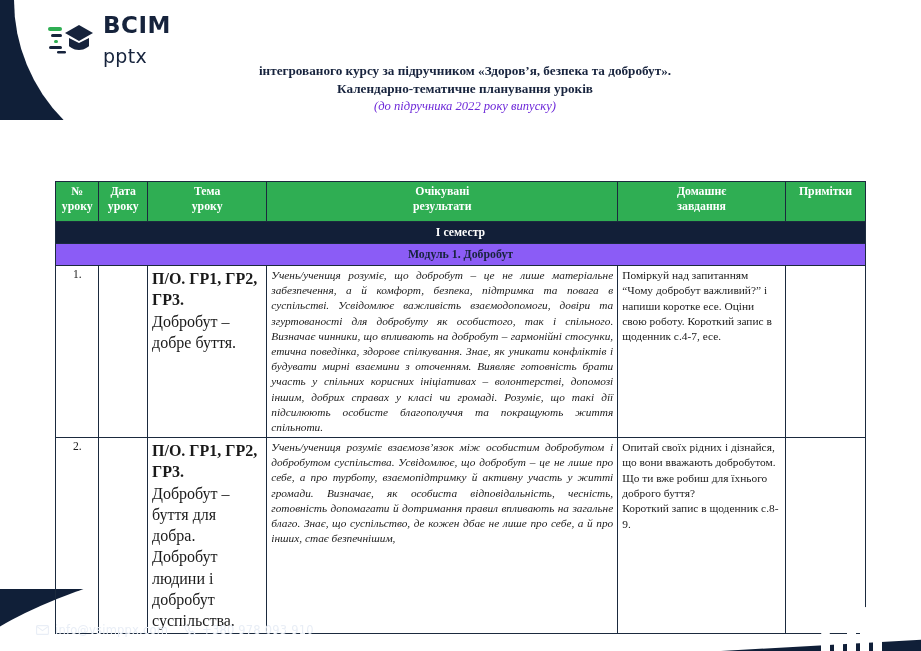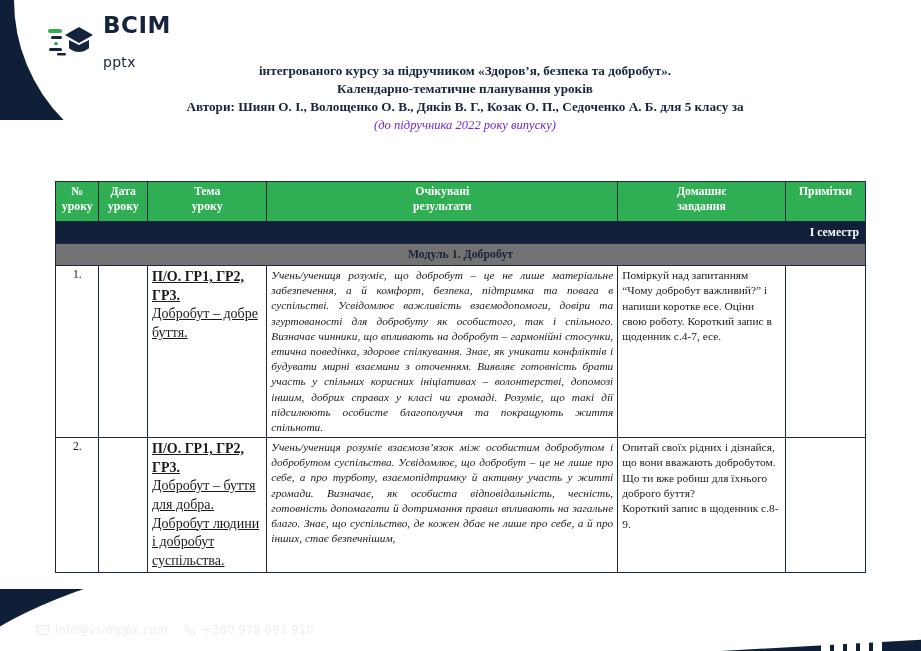--- a/index.html
+++ b/index.html
@@ -94,22 +94,22 @@
     z-index: 5;
   }
   .logo-text { line-height: 1; font-family: "DejaVu Sans", sans-serif; }
   .logo-text .l1 {
     display: block;
     font-size: 23px; font-weight: 700;
     color: #16233c; letter-spacing: .5px;
   }
   .logo-text .l2 {
     display: block;
-    font-size: 14px; font-weight: 400;
-    color: #16233c; margin-top: 18px; letter-spacing: .3px;
+    font-size: 19px; font-weight: 400;
+    color: #16233c; margin-top: 10px; letter-spacing: .3px;
   }
 
   
   .title-block {
     position: absolute;
     left: 115px; top: 62px;
     width: 700px;
     text-align: center;
     z-index: 3;
   }
@@ -155,36 +155,36 @@
     vertical-align: middle;
     line-height: 1.28;
     padding: 5px 3px;
     height: 40px;
   }
   tr.band-dark td {
     background: #121f38;
     color: #ffffff;
     font-weight: bold;
     font-size: 11.8px;
-    text-align: right;
+    text-align: center;
     vertical-align: middle;
     padding: 3px 6px;
   }
   tr.band-light td {
-    background: #737373;
+    background: #8b5cf6;
     color: #17233d;
     font-weight: bold;
     font-size: 11.8px;
     text-align: center;
     vertical-align: middle;
     padding: 3px 4px;
   }
   td.c-num  { text-align: center; font-size: 11.6px; color: #1a1a1a; padding-top: 4px; }
   td.c-date { }
-  td.c-theme { font-size: 14px; color: #1a1a1a; line-height: 1.33; padding: 4px 6px; text-decoration: underline; }
+  td.c-theme { font-size: 16px; color: #1a1a1a; line-height: 1.33; padding: 4px 6px; }
   td.c-theme .code { font-weight: bold; display: block; }
   td.c-res {
     font-size: 11.3px; color: #1a1a1a;
     line-height: 1.345;
     text-align: justify;
     text-align-last: left;
     padding: 4px 5px;
     hyphens: none;
     font-style: italic;
   }
@@ -228,21 +228,20 @@
     </span>
     <span class="logo-text">
       <span class="l1">BCIM</span>
       <span class="l2">pptx</span>
     </span>
   </div>
 
   <div class="title-block">
     <div class="tline">інтегрованого курсу за підручником «Здоров’я, безпека та добробут».</div>
     <div class="tline">Календарно-тематичне планування уроків</div>
-    <div class="tline">Автори: Шиян О. І., Волощенко О. В., Дяків В. Г., Козак О. П., Седоченко А. Б.   для 5 класу за</div>
     <div class="subline">(до підручника 2022 року випуску)</div>
   </div>
 
   <div class="ktp-wrap">
     <table class="ktp">
       <colgroup>
         <col class="w-num">
           <col class="w-date">
           <col class="w-theme">
         <col class="w-res">

